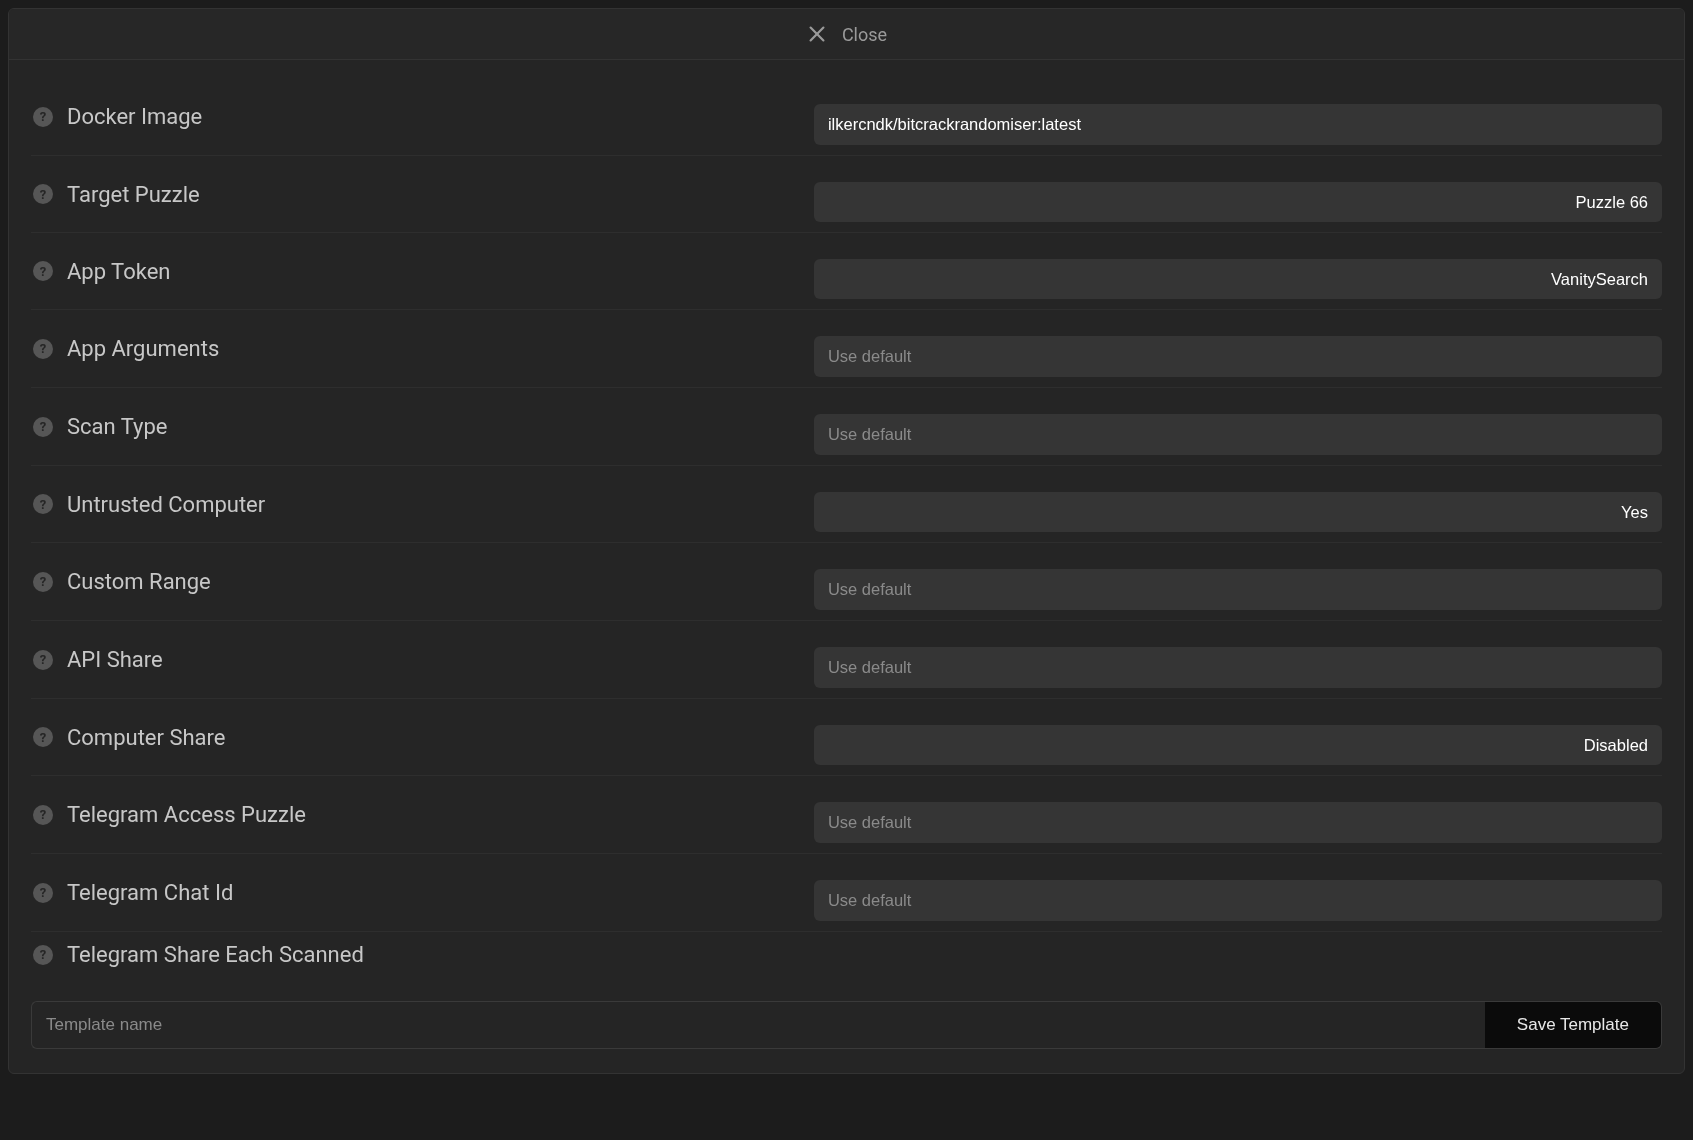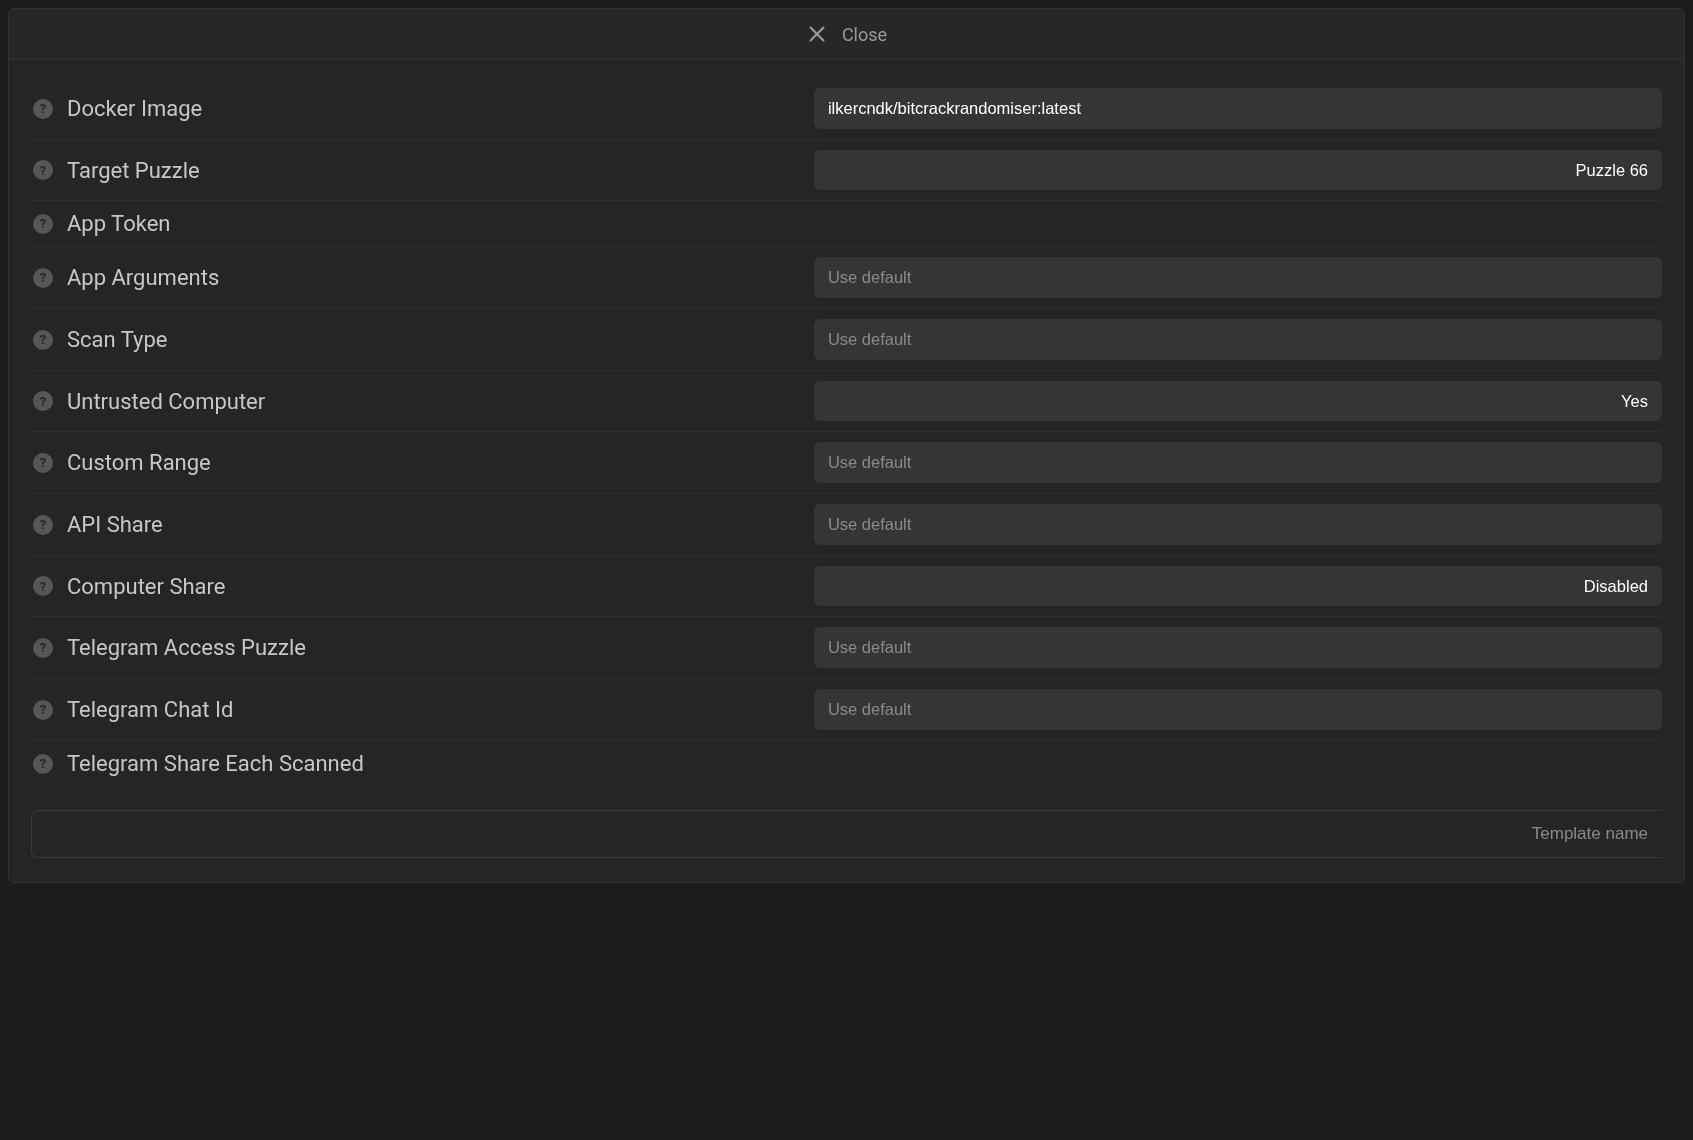--- a/index.html
+++ b/index.html
@@ -63,20 +63,21 @@
     justify-content: center;
     margin-right: 14px;
     flex-shrink: 0;
   }
   .field-label {
     color: #c7c7c7;
     font-size: 22px;
   }
   .input-cell {
     flex: 1;
+    margin-top: 16px;
   }
   .text-input, .select-input {
     width: 100%;
     background: #353535;
     border: none;
     border-radius: 6px;
     padding: 11px 14px;
     font-size: 16.5px;
     color: #ffffff;
     outline: none;
@@ -95,21 +96,21 @@
   }
   .template-name {
     flex: 1;
     background: transparent;
     border: 1px solid #3a3a3a;
     border-right: none;
     border-radius: 6px 0 0 6px;
     padding: 13px 14px;
     font-size: 17px;
     color: #fff;
-    text-align: right;
+    text-align: left;
     outline: none;
   }
   .template-name::placeholder { color: #8a8a8a; }
   .save-btn {
     background: #0b0b0b;
     color: #e8e8e8;
     border: 1px solid #3a3a3a;
     border-left: none;
     border-radius: 0 6px 6px 0;
     padding: 0 32px;
@@ -154,20 +155,25 @@
           <option>Puzzle 66</option>
         </select>
       </div>
     </div>
 
     <div class="form-row">
       <div class="label-cell">
         <span class="help-icon">?</span>
         <span class="field-label">App Token</span>
       </div>
+      <div class="input-cell">
+        <select class="select-input">
+          <option>VanitySearch</option>
+        </select>
+      </div>
     </div>
 
     <div class="form-row">
       <div class="label-cell">
         <span class="help-icon">?</span>
         <span class="field-label">App Arguments</span>
       </div>
       <div class="input-cell">
         <input class="text-input" type="text" placeholder="Use default" style="">
       </div>
@@ -251,15 +257,16 @@
       <div class="label-cell">
         <span class="help-icon">?</span>
         <span class="field-label">Telegram Share Each Scanned</span>
       </div>
     </div>
 
   </div>
 
   <div class="footer">
     <input class="template-name" type="text" placeholder="Template name" style="">
+    <button class="save-btn">Save Template</button>
   </div>
 
 </div>
 
 </body></html>

